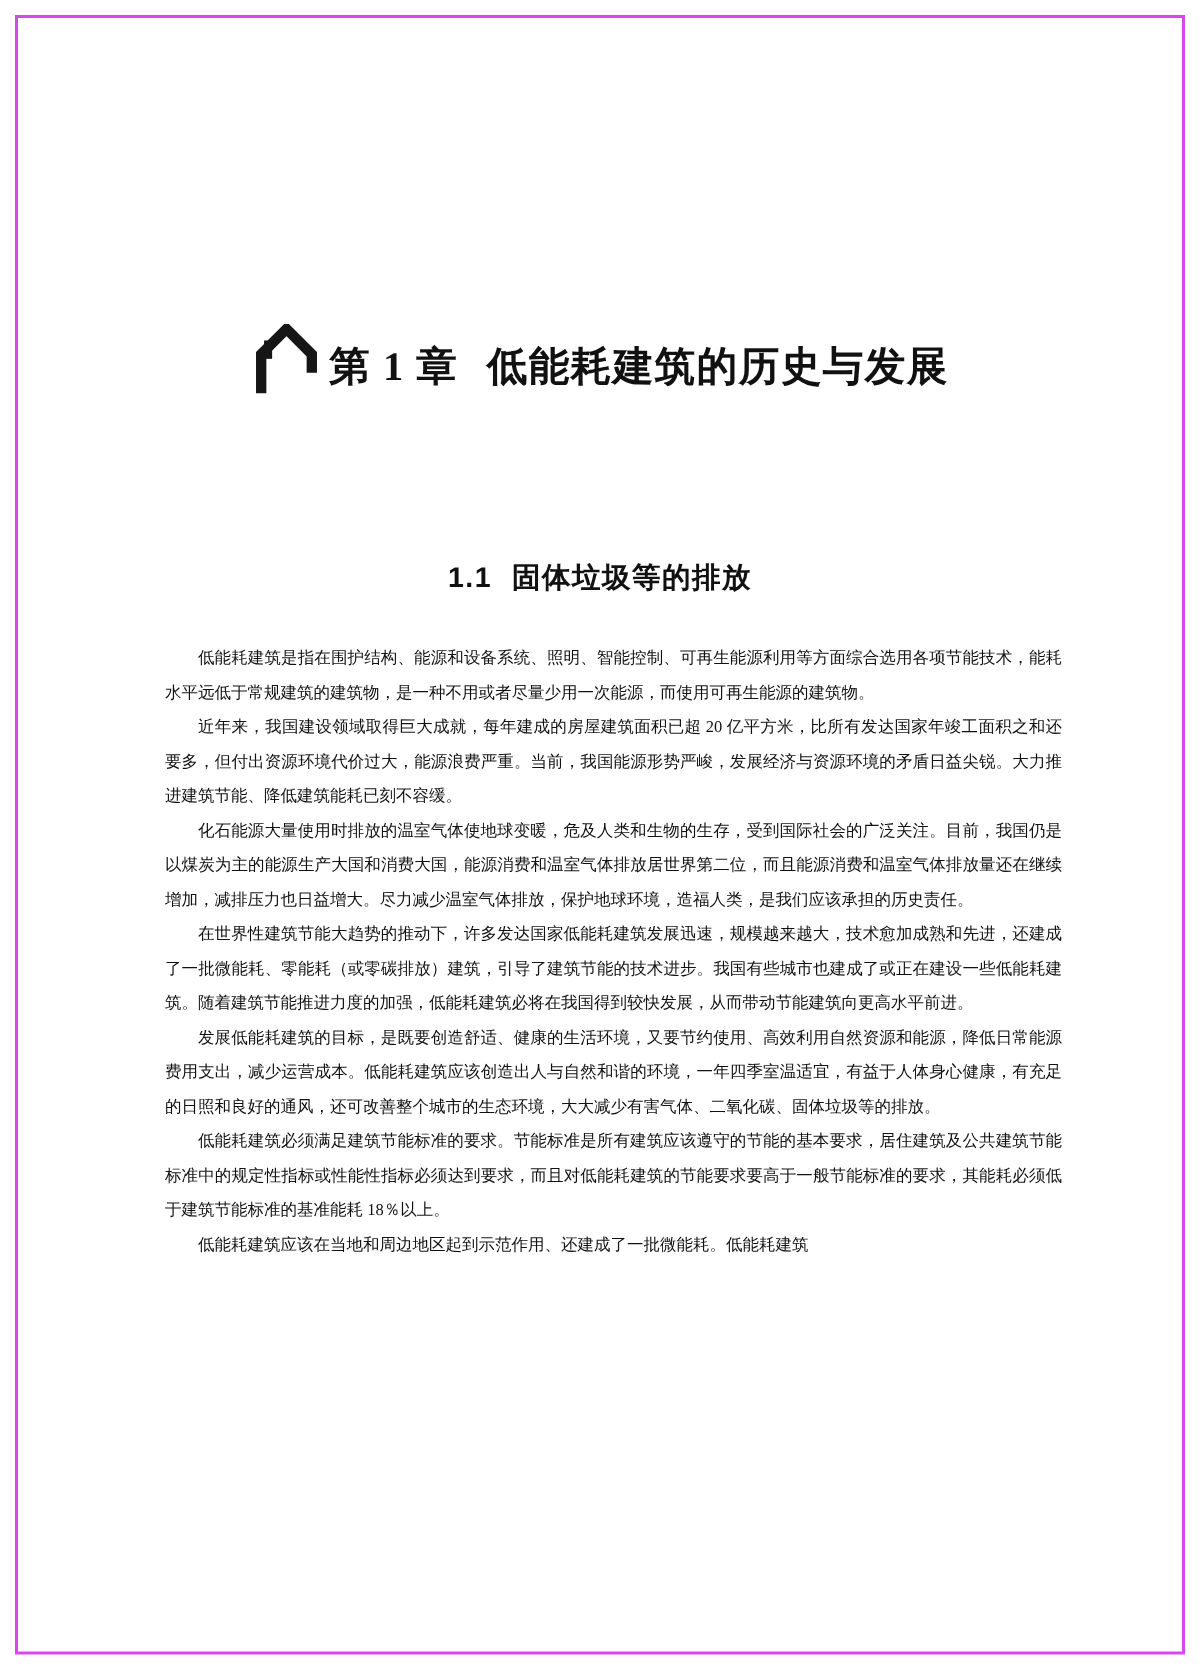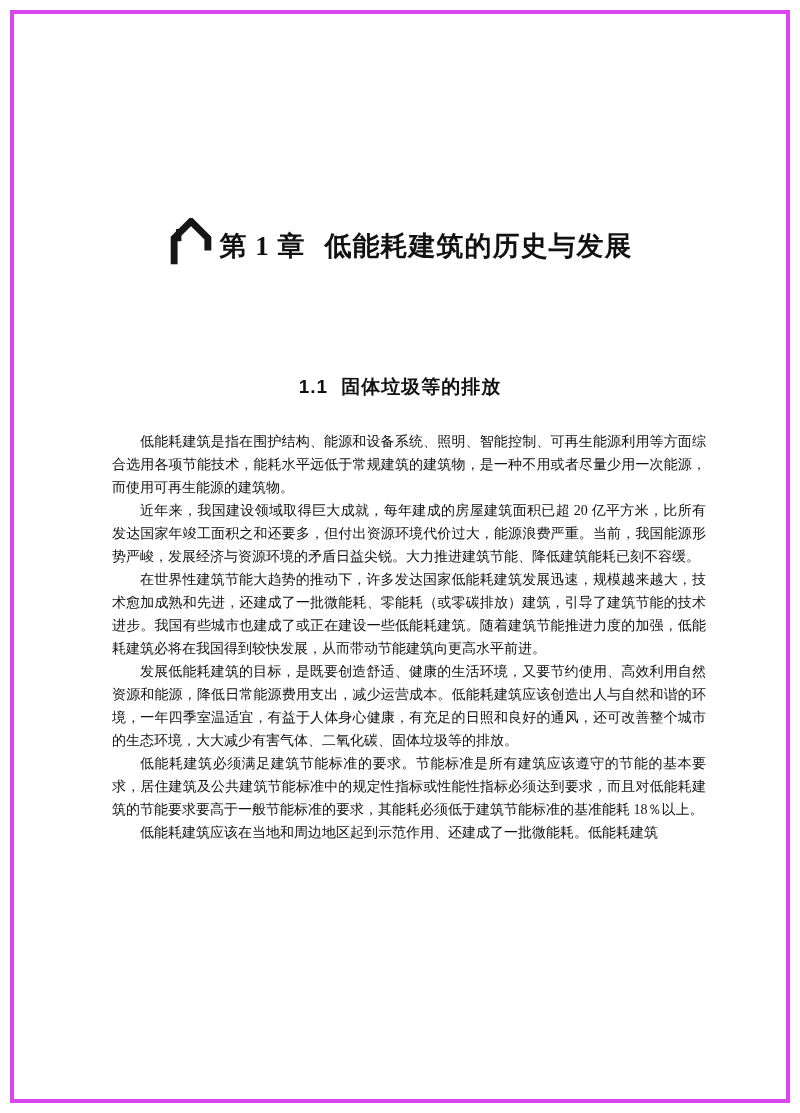--- a/index.html
+++ b/index.html
@@ -15,21 +15,21 @@
     font-family: "Liberation Serif", serif;
     color: #111111;
     overflow: hidden;
   }
   .frame {
     position: absolute;
     left: 10px;
     top: 10px;
     right: 10px;
     bottom: 10px;
-    border: 4px solid #d946ef;
+    border: 2px solid #d946ef;
     box-sizing: border-box;
   }
   .chapter-heading {
     margin-top: 208px;
     display: flex;
     justify-content: center;
     align-items: center;
   }
   .house {
     width: 46px;
@@ -59,21 +59,21 @@
   }
   .section-number {
     margin-right: 0.7em;
     margin-top: 21px;
   }
   .body-text {
     margin: 30px 80px 0 98px;
   }
   .body-text p {
     margin: 0;
-    font-size: 14px;
+    font-size: 11px;
     line-height: 23px;
     text-align: justify;
     text-justify: inter-ideograph;
     text-indent: 2em;
     word-break: break-all;
   }
 </style>
 </head>
 <body>
 
@@ -88,20 +88,21 @@
         </svg>
       </span>
       <h1 class="chapter-title"><span class="chapter-label">第 1 章</span><span>低能耗建筑的历史与发展</span></h1>
     </div>
 
     <h2 class="section-heading"><span class="section-number">1.1</span><span>固体垃圾等的排放</span></h2>
 
     <div class="body-text">
       <p>低能耗建筑是指在围护结构、能源和设备系统、照明、智能控制、可再生能源利用等方面综合选用各项节能技术，能耗水平远低于常规建筑的建筑物，是一种不用或者尽量少用一次能源，而使用可再生能源的建筑物。</p>
       <p>近年来，我国建设领域取得巨大成就，每年建成的房屋建筑面积已超 20 亿平方米，比所有发达国家年竣工面积之和还要多，但付出资源环境代价过大，能源浪费严重。当前，我国能源形势严峻，发展经济与资源环境的矛盾日益尖锐。大力推进建筑节能、降低建筑能耗已刻不容缓。</p>
+      <p>化石能源大量使用时排放的温室气体使地球变暖，危及人类和生物的生存，受到国际社会的广泛关注。目前，我国仍是以煤炭为主的能源生产大国和消费大国，能源消费和温室气体排放居世界第二位，而且能源消费和温室气体排放量还在继续增加，减排压力也日益增大。尽力减少温室气体排放，保护地球环境，造福人类，是我们应该承担的历史责任。</p>
       <p>在世界性建筑节能大趋势的推动下，许多发达国家低能耗建筑发展迅速，规模越来越大，技术愈加成熟和先进，还建成了一批微能耗、零能耗（或零碳排放）建筑，引导了建筑节能的技术进步。我国有些城市也建成了或正在建设一些低能耗建筑。随着建筑节能推进力度的加强，低能耗建筑必将在我国得到较快发展，从而带动节能建筑向更高水平前进。</p>
       <p>发展低能耗建筑的目标，是既要创造舒适、健康的生活环境，又要节约使用、高效利用自然资源和能源，降低日常能源费用支出，减少运营成本。低能耗建筑应该创造出人与自然和谐的环境，一年四季室温适宜，有益于人体身心健康，有充足的日照和良好的通风，还可改善整个城市的生态环境，大大减少有害气体、二氧化碳、固体垃圾等的排放。</p>
       <p>低能耗建筑必须满足建筑节能标准的要求。节能标准是所有建筑应该遵守的节能的基本要求，居住建筑及公共建筑节能标准中的规定性指标或性能性指标必须达到要求，而且对低能耗建筑的节能要求要高于一般节能标准的要求，其能耗必须低于建筑节能标准的基准能耗 18％以上。</p>
       <p>低能耗建筑应该在当地和周边地区起到示范作用、还建成了一批微能耗。低能耗建筑</p>
     </div>
 
   </div>
 </div>
 
 </body></html>

